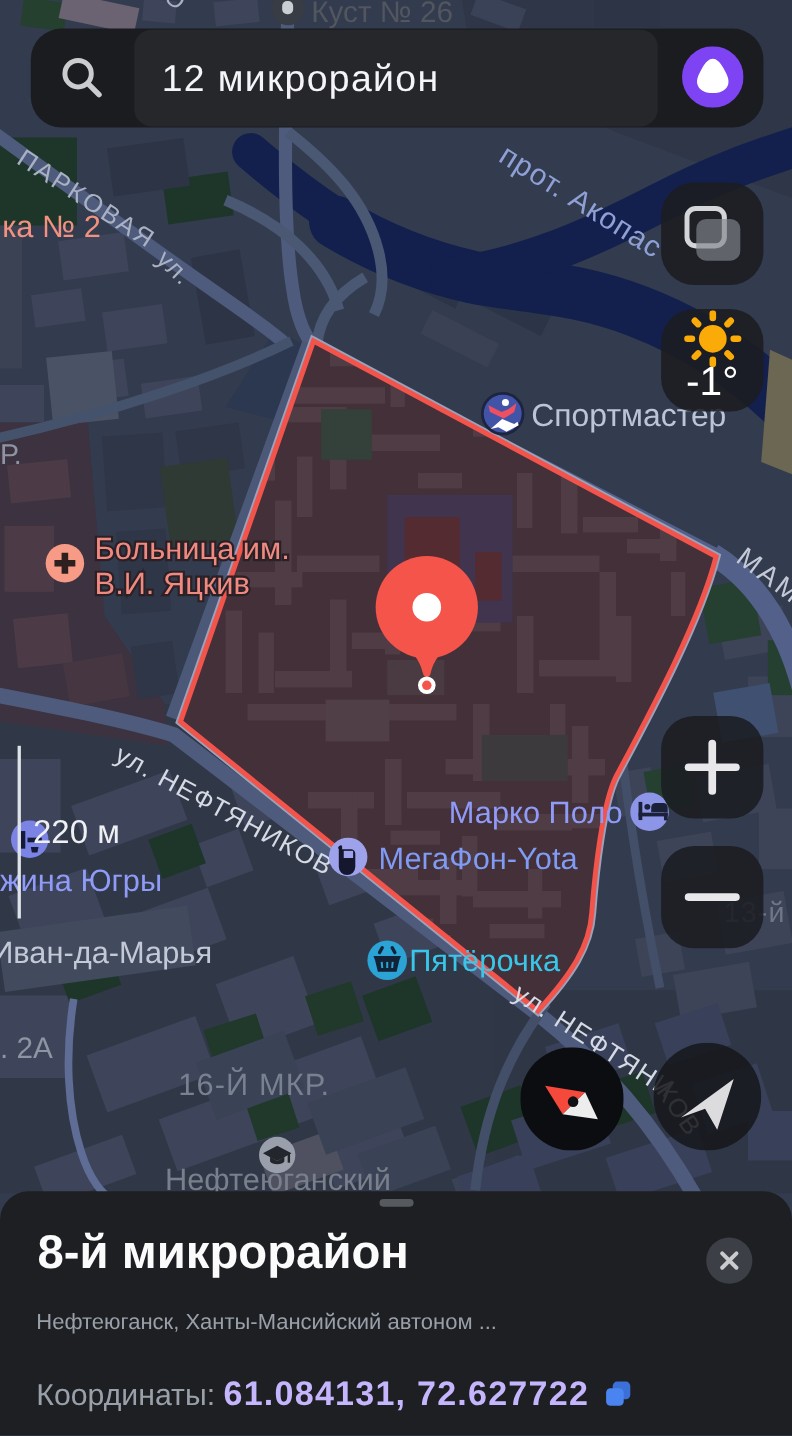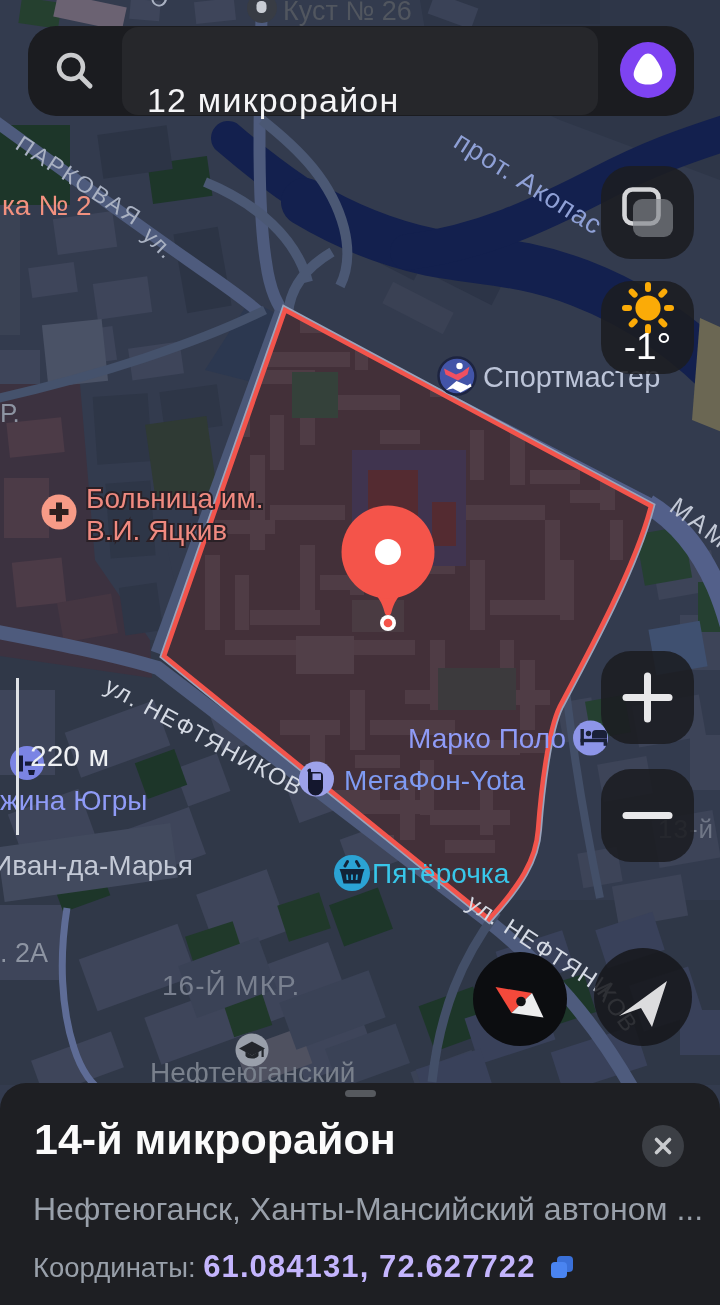--- a/index.html
+++ b/index.html
@@ -2,28 +2,28 @@
 <html><head>
 <meta charset="utf-8">
 <style>
   html,body{margin:0;padding:0;}
   body{width:720px;height:1305px;overflow:hidden;position:relative;
        font-family:"Liberation Sans", sans-serif;background:#333b4e;}
   .abs{position:absolute;}
   
   #searchbar{left:28px;top:26px;width:666px;height:90px;border-radius:28px;background:#1b1c20;}
   #searchfield{left:122px;top:27px;width:476px;height:88px;border-radius:16px;background:#26272b;}
-  #searchtext{left:147px;top:53px;font-size:34px;color:#f5f5f7;letter-spacing:1.2px;margin-top:28px;}
+  #searchtext{left:147px;top:53px;font-size:34px;color:#f5f5f7;letter-spacing:1.2px;}
   
   .sqbtn{width:93px;height:93px;border-radius:30px;background:rgba(27,28,33,0.88);left:601px;}
   
   #sheet{left:0;top:1083px;width:720px;height:222px;border-radius:26px 26px 0 0;background:#1e1f23;}
   #handle{left:345px;top:1090px;width:31px;height:7px;border-radius:4px;background:#56595e;}
   #title{left:34px;top:1115px;font-size:43px;font-weight:bold;color:#fbfbfb;}
-  #subtitle{left:33px;top:1191px;font-size:32px;color:#99a0aa;}
+  #subtitle{left:33px;top:1191px;font-size:20px;color:#99a0aa;}
   #coords{left:33px;top:1249px;font-size:27.5px;color:#99a0aa;}
   #coords b{color:#c4b5fd;font-weight:bold;font-size:31px;letter-spacing:1.1px;}
   #closebtn{left:642px;top:1125px;width:42px;height:42px;border-radius:21px;background:#3c3f45;}
 </style>
 </head>
 <body>
 
 <svg class="abs" id="map" width="720" height="1305" viewBox="0 0 720 1305" style="left:0;top:0">
 <rect x="0" y="0" width="720" height="1305" fill="#333b4e"></rect>
 <path d="M420,0 L720,0 L720,180 L560,120 L430,60 Z" fill="#2e3648"></path>
@@ -333,21 +333,21 @@
   <circle cx="48" cy="49.5" r="4.8" fill="#101114"></circle>
 </svg>
 
 <svg class="abs" style="left:594px;top:948px" width="98" height="98" viewBox="0 0 98 98">
   <circle cx="49" cy="49" r="49" fill="#17181d" fill-opacity="0.88"></circle>
   <path d="M25 68 L73 33 L58 79 L47 60 Z" fill="#dcdcde"></path>
 </svg>
 
 <div class="abs" id="sheet"></div>
 <div class="abs" id="handle"></div>
-<div class="abs" id="title">14-й микрорайон</div>
+<div class="abs" id="title">8-й микрорайон</div>
 <div class="abs" id="closebtn"></div>
 <svg class="abs" style="left:642px;top:1125px" width="42" height="42" viewBox="0 0 42 42">
   <g stroke="#c9cbce" stroke-width="3.6" stroke-linecap="round">
     <line x1="14.5" y1="14.5" x2="27.5" y2="27.5"></line>
     <line x1="27.5" y1="14.5" x2="14.5" y2="27.5"></line>
   </g>
 </svg>
 <div class="abs" id="subtitle">Нефтеюганск, Ханты-Мансийский автоном ...</div>
 <div class="abs" id="coords">Координаты: <b>61.084131, 72.627722</b></div>
 <svg class="abs" style="left:549px;top:1254px" width="26" height="26" viewBox="0 0 26 26">

